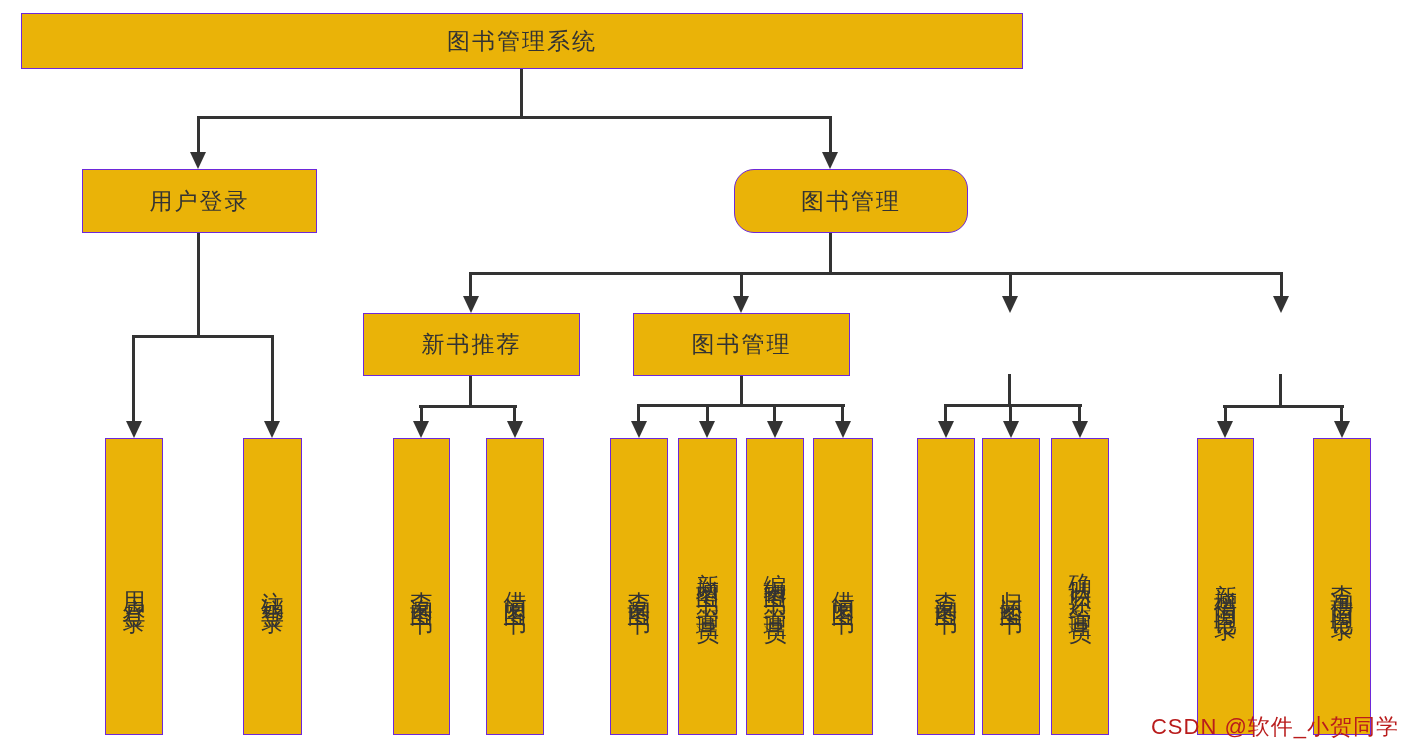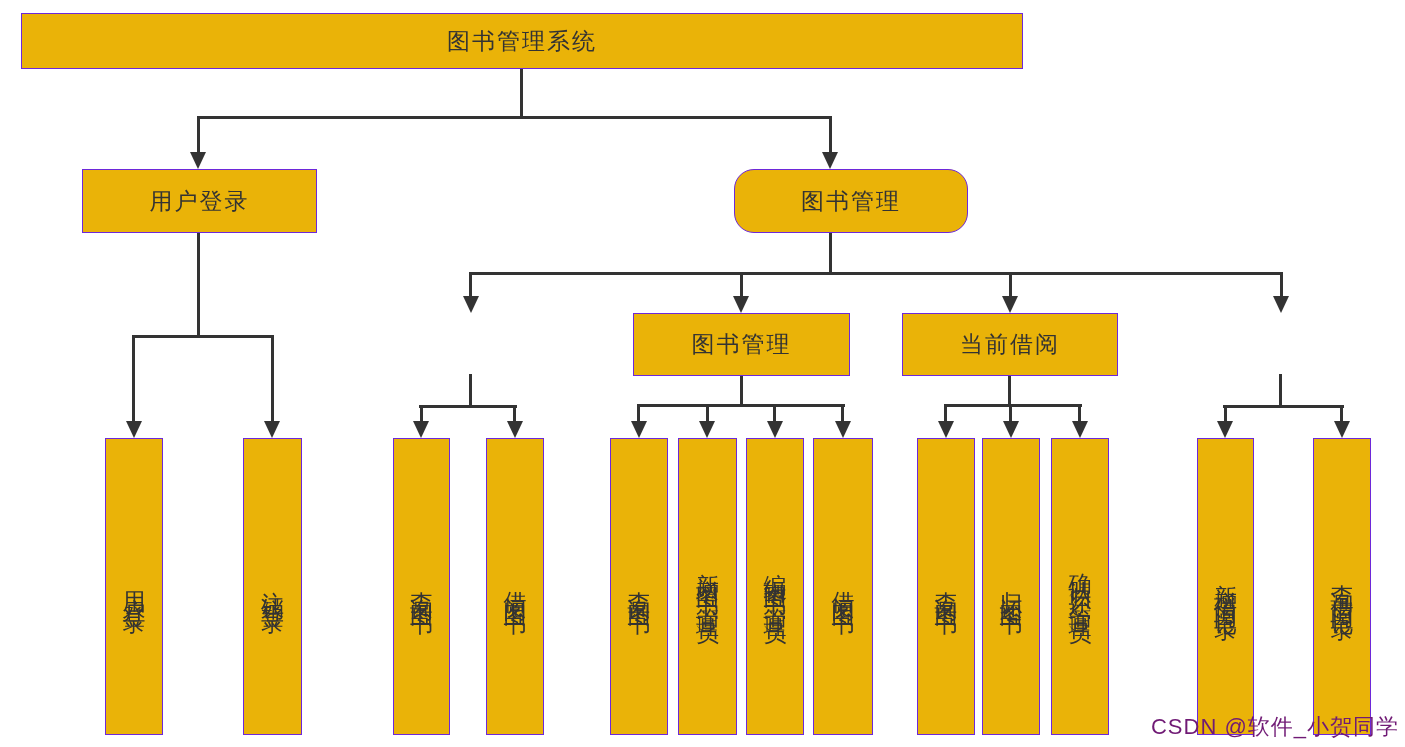--- a/index.html
+++ b/index.html
@@ -41,21 +41,21 @@
   .l-bb1{left:678px;width:59px;}
   .l-bb2{left:746px;width:58px;}
   .l-bb3{left:813px;width:60px;}
   .l-cb0{left:917px;width:58px;}
   .l-cb1{left:982px;width:58px;}
   .l-cb2{left:1051px;width:58px;}
   .l-br0{left:1197px;width:57px;}
   .l-br1{left:1313px;width:58px;}
   .watermark{
     position:absolute;right:6px;top:712px;z-index:5;
-    font-size:22px;letter-spacing:1px;color:#701a75;white-space:nowrap;
+    font-size:22px;letter-spacing:1px;color:#b91c1c;white-space:nowrap;
   }
 </style>
 </head>
 <body>
 
 <div class="stage">
 
   <div class="box b-root">图书管理系统</div>
 
   <div class="vl" style="left:520px;top:68px;height:51px"></div>
@@ -79,22 +79,22 @@
   <div class="hl" style="left:469px;top:272px;width:813px"></div>
   <div class="vl" style="left:469px;top:272px;height:25px"></div>
   <div class="vl" style="left:740px;top:272px;height:25px"></div>
   <div class="vl" style="left:1009px;top:272px;height:25px"></div>
   <div class="vl" style="left:1280px;top:272px;height:25px"></div>
   <div class="ar" style="left:463px;top:296px"></div>
   <div class="ar" style="left:733px;top:296px"></div>
   <div class="ar" style="left:1002px;top:296px"></div>
   <div class="ar" style="left:1273px;top:296px"></div>
 
+  <div class="box b-l3-0">新书推荐</div>
   <div class="box b-l3-1">图书管理</div>
-  <div class="box b-l3-2">当前借阅</div>
 
   <div class="vl" style="left:469px;top:374px;height:34px"></div>
   <div class="hl" style="left:419px;top:405px;width:98px"></div>
   <div class="vl" style="left:420px;top:405px;height:17px"></div>
   <div class="vl" style="left:513px;top:405px;height:17px"></div>
   <div class="ar" style="left:413px;top:421px"></div>
   <div class="ar" style="left:507px;top:421px"></div>
 
   <div class="vl" style="left:740px;top:374px;height:33px"></div>
   <div class="hl" style="left:637px;top:404px;width:208px"></div>

